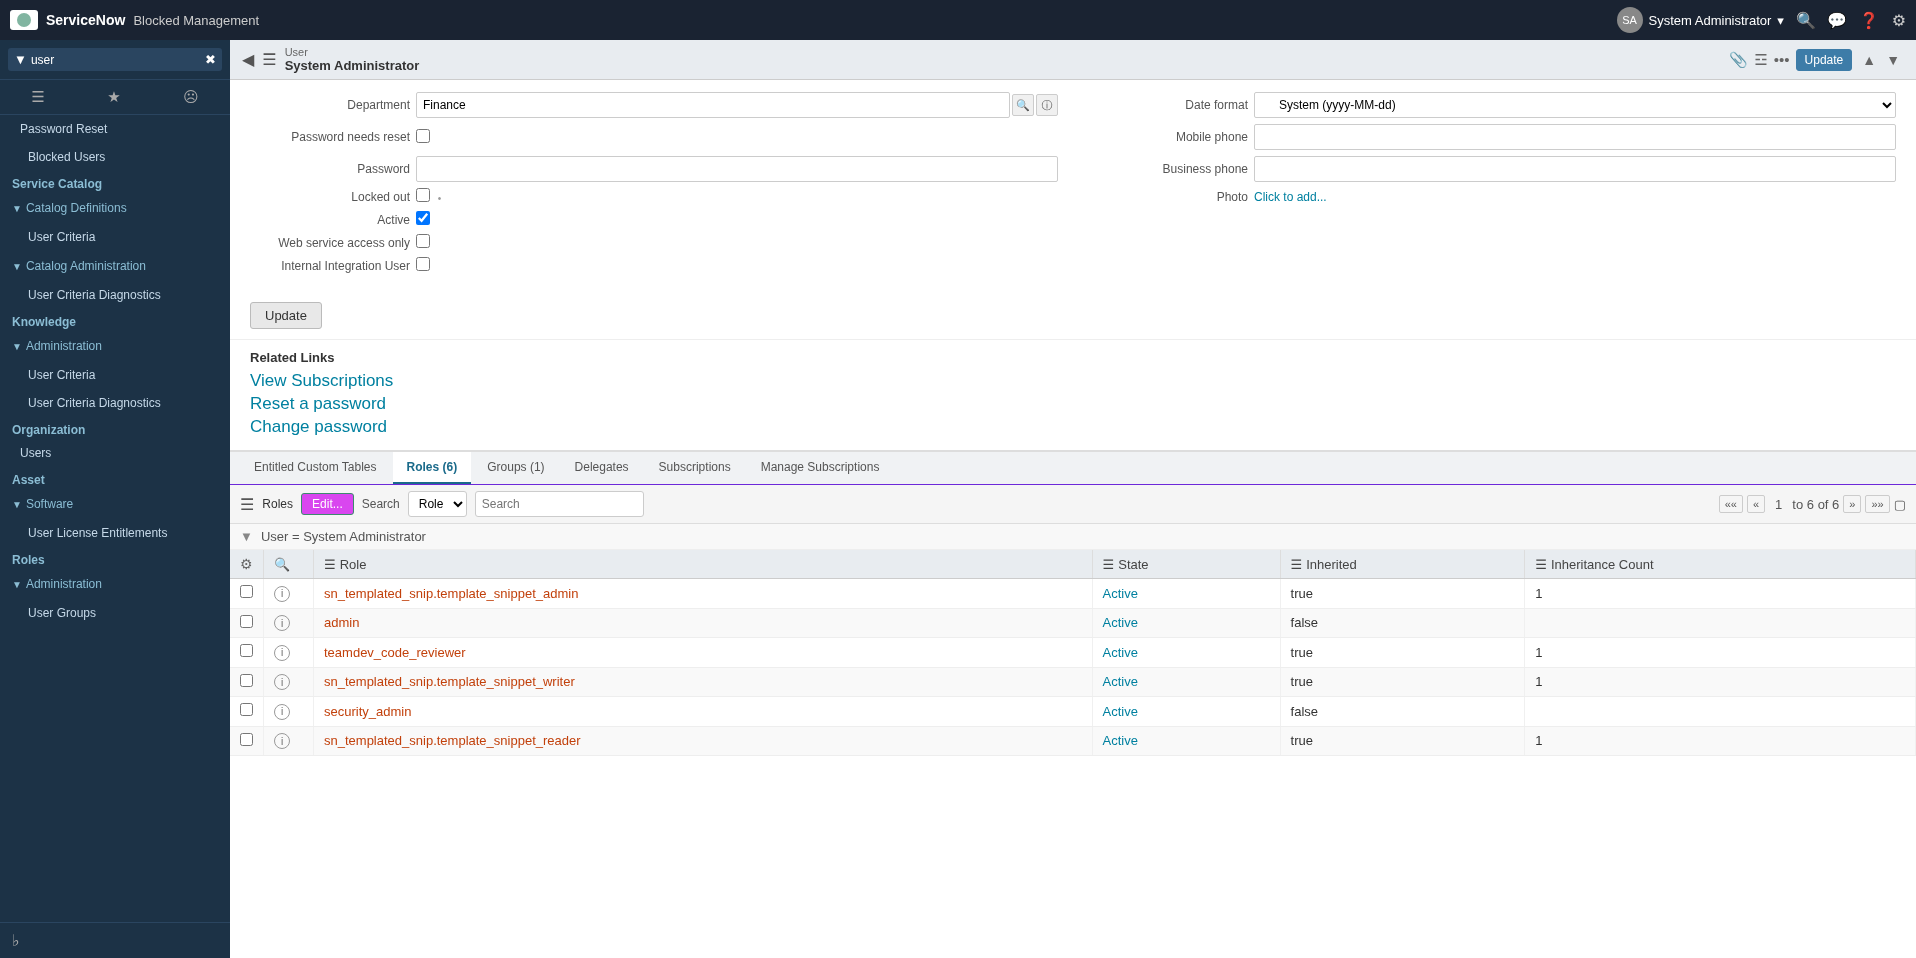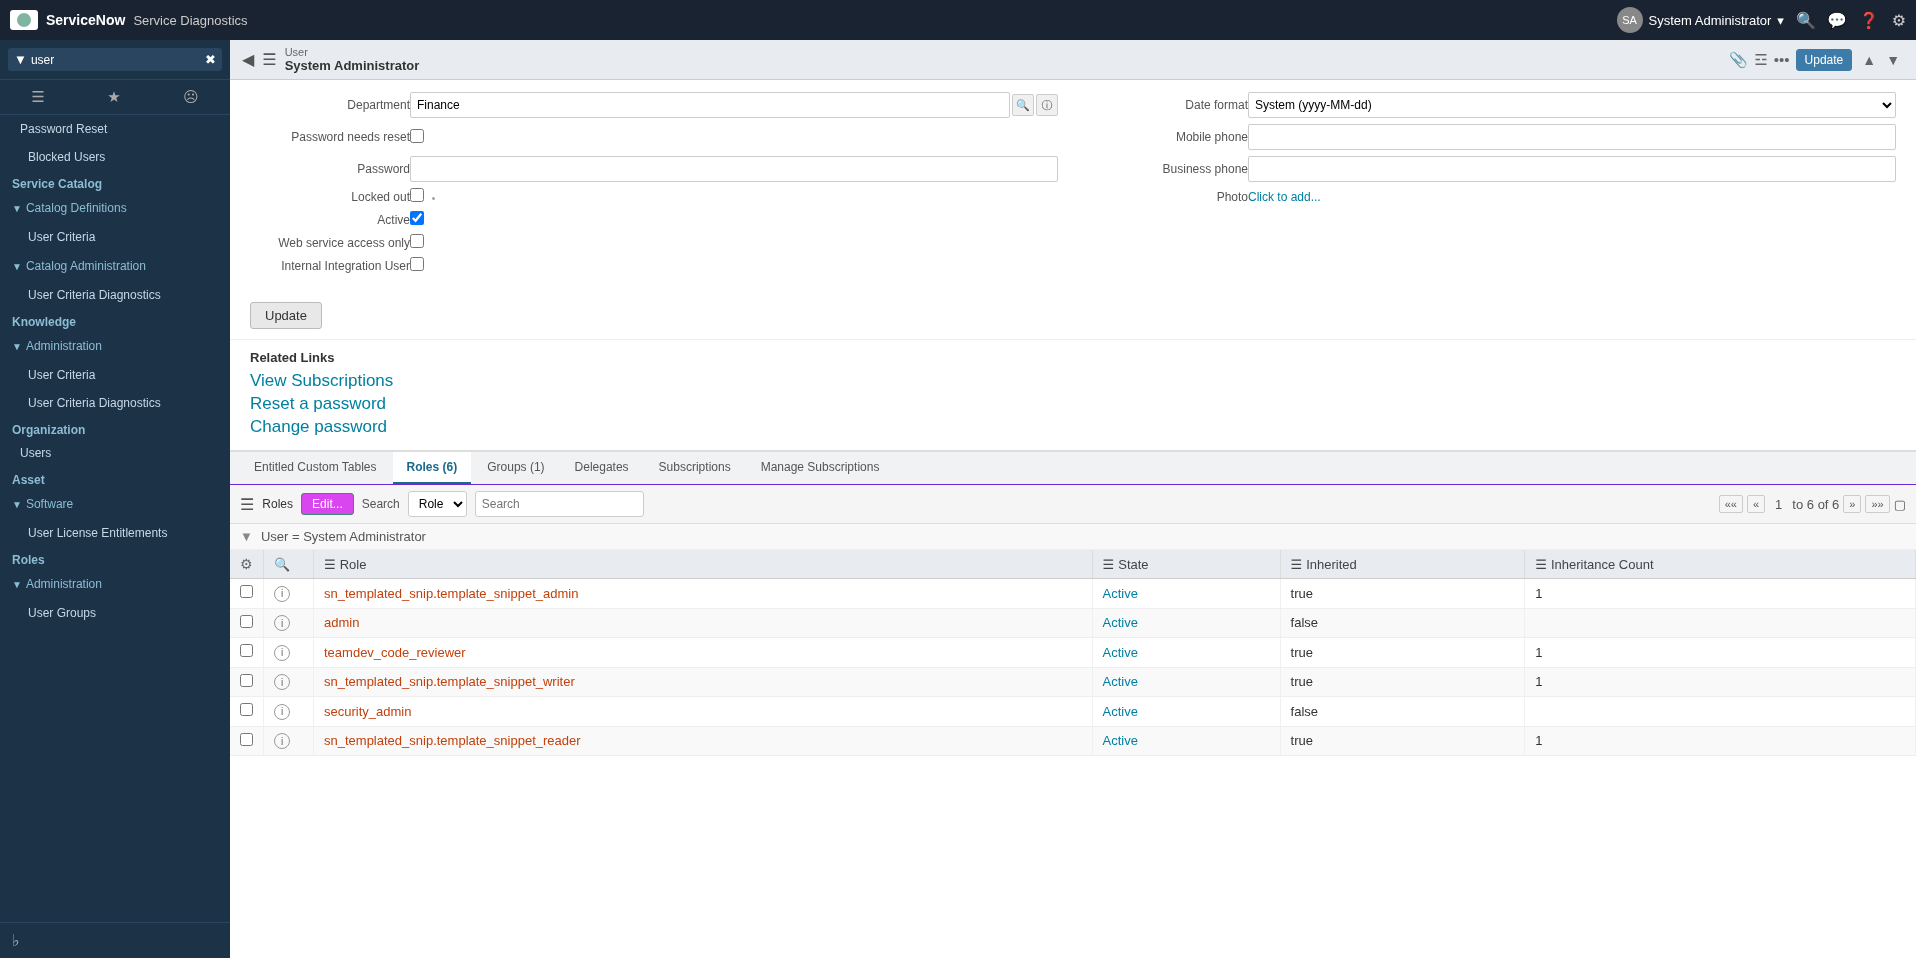--- a/index.html
+++ b/index.html
@@ -213,21 +213,21 @@
     }
     .form-row {
       display: flex;
       gap: 30px;
       margin-bottom: 6px;
     }
     .form-half {
       flex: 1;
       display: flex;
       align-items: center;
-      gap: 0;
+      gap: 6px;
     }
     .form-label {
       text-align: right;
       width: 160px;
       flex-shrink: 0;
       color: #555;
       font-size: 12px;
     }
     .form-control {
       flex: 1;
@@ -268,21 +268,21 @@
     }
     .checkbox-field {
       width: 14px;
       height: 14px;
       cursor: pointer;
     }
     .form-select {
       width: 100%;
       border: 1px solid #ccc;
       border-radius: 2px;
-      padding: 3px 2px;
+      padding: 3px 20px;
       font-size: 12px;
       height: 26px;
       background: white;
     }
     .click-to-add { color: #0080a0; cursor: pointer; font-size: 12px; }
 
     .form-actions {
       padding: 10px 20px;
       background: white;
     }
@@ -480,21 +480,21 @@
 </head>
 <body>
 
 <div class="top-nav">
   <div class="top-nav-logo">
     <svg width="28" height="20" viewBox="0 0 28 20" fill="none">
       <rect width="28" height="20" rx="3" fill="#fff"></rect>
       <circle cx="14" cy="10" r="7" fill="#81b5a1"></circle>
     </svg>
     <span class="logo-text">ServiceNow</span>
-    <span class="nav-app-name">Service Diagnostics</span>
+    <span class="nav-app-name">Blocked Management</span>
   </div>
   <div class="top-nav-right">
     <div class="top-nav-user">
       <div class="avatar">SA</div>
       <span>System Administrator</span>
       <span>▾</span>
     </div>
     <span class="nav-icon">🔍</span>
     <span class="nav-icon">💬</span>
     <span class="nav-icon">❓</span>

